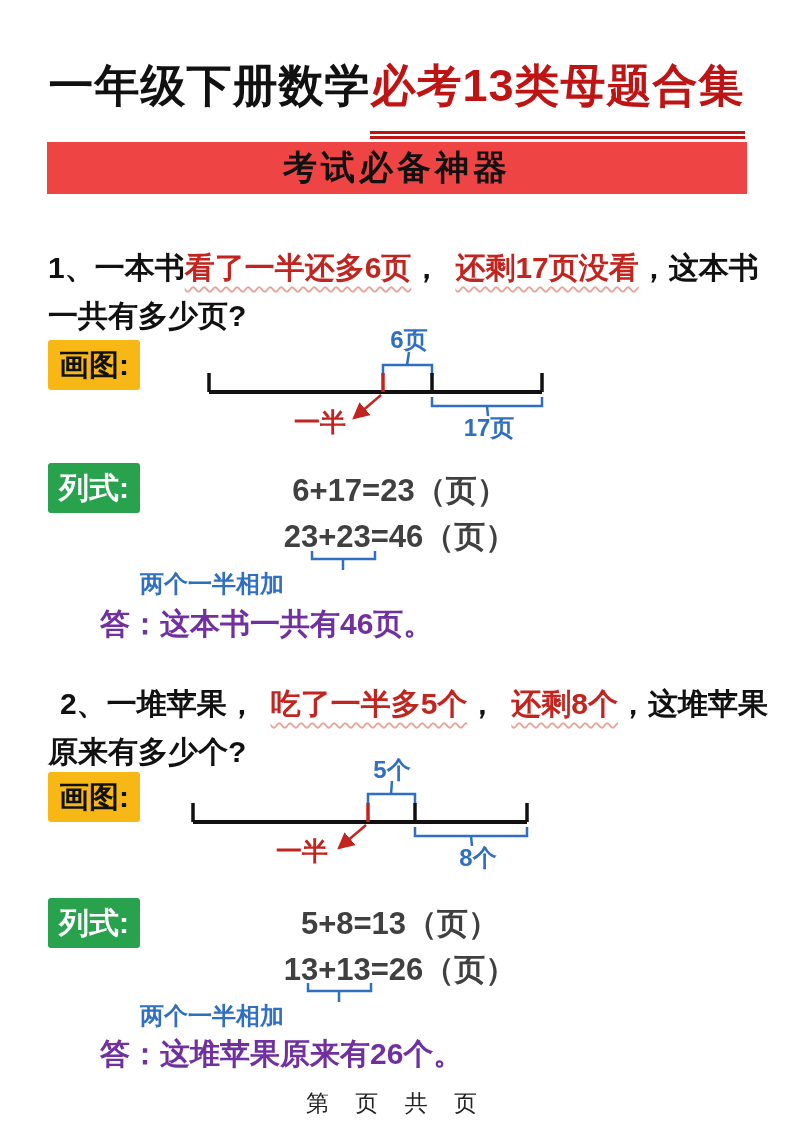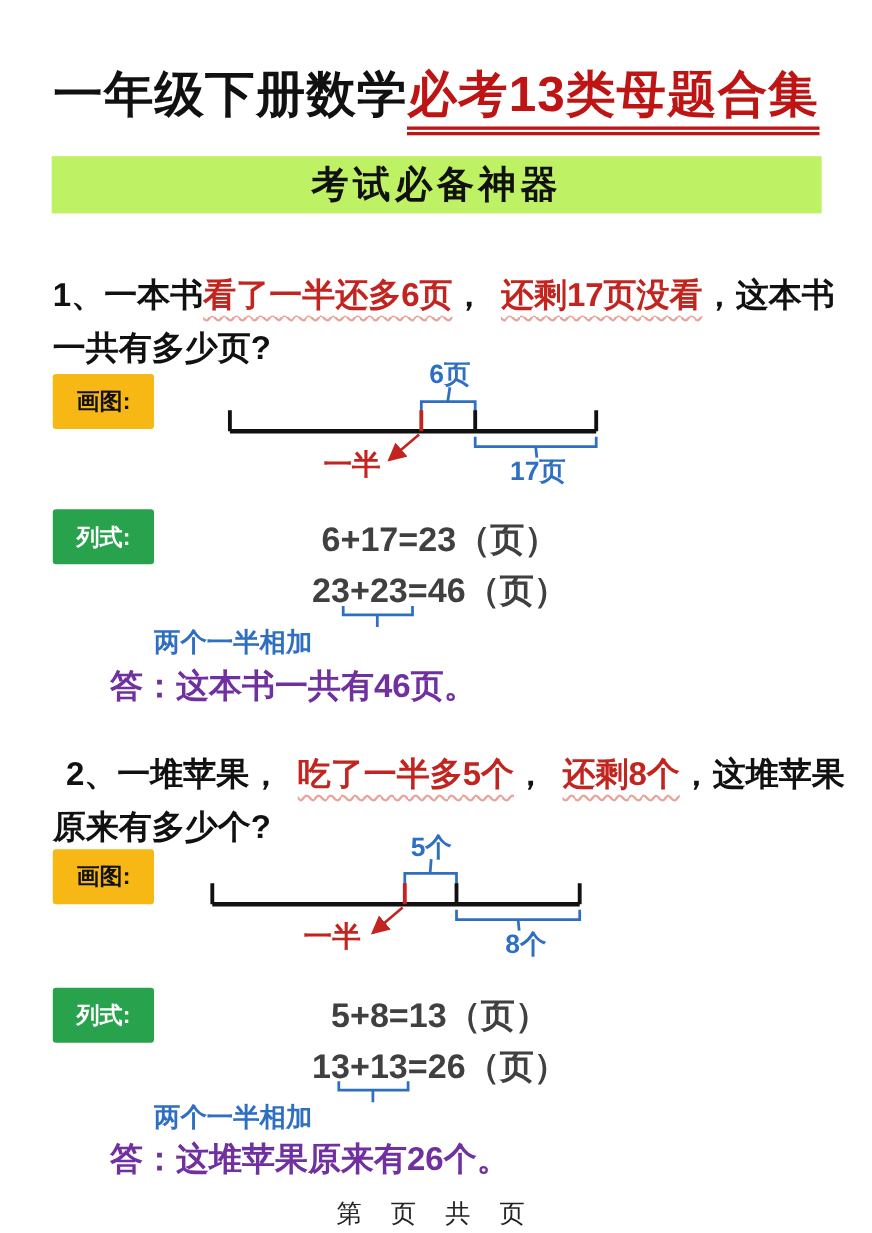--- a/index.html
+++ b/index.html
@@ -5,40 +5,40 @@
   html,body{margin:0;padding:0;background:#ffffff;}
   #page{
     position:relative;width:793px;height:1121px;background:#ffffff;
     font-family:"Liberation Sans",sans-serif;overflow:hidden;
   }
   .abs{position:absolute;}
 
   
   .title{top:56px;left:0;width:793px;text-align:center;font-size:45px;font-weight:bold;letter-spacing:1px;white-space:nowrap;}
   .t-black{color:#111111;}
-  .t-red{color:#be1414;border-bottom:8px double #be1414;padding-bottom:4px;}
+  .t-red{color:#be1414;border-bottom:8px double #be1414;padding-bottom:20px;}
 
   
-  .banner{top:142px;left:47px;width:700px;height:52px;background:#bef264;
+  .banner{top:142px;left:47px;width:700px;height:52px;background:#ef4444;
     display:flex;align-items:center;justify-content:center;
     font-size:34px;font-weight:bold;color:#111111;letter-spacing:4px;}
 
   
   .pill{top:198px;left:240px;width:326px;height:40px;background:#a8b3e0;border-radius:8px;
     display:flex;align-items:center;justify-content:center;
     font-size:27px;font-weight:bold;color:#111111;letter-spacing:2px;}
 
   
   .pline{left:48px;width:720px;font-size:30px;font-weight:bold;color:#111111;white-space:nowrap;}
   .red-hl{color:#c2251f;text-decoration:underline wavy #e8a49b 2px;text-underline-offset:8px;}
   .gap-l{margin-left:14px;}
 
   
   .tag{width:92px;height:50px;display:flex;align-items:center;justify-content:center;
-    font-size:21px;font-weight:bold;border-radius:3px;}
+    font-size:30px;font-weight:bold;border-radius:3px;}
   .tag-yellow{background:#f7b714;color:#111111;}
   .tag-green{background:#28a24c;color:#ffffff;}
 
   
   .eq{left:140px;width:520px;text-align:center;font-size:31px;font-weight:bold;color:#404040;white-space:nowrap;}
   .note{left:140px;width:412px;font-size:24px;font-weight:bold;color:#2f6fc1;white-space:nowrap;}
   .ans{left:100px;width:600px;font-size:30px;font-weight:bold;color:#7030a0;white-space:nowrap;}
 
   .footer{top:1088px;left:0;width:793px;text-align:center;font-size:23px;color:#222222;letter-spacing:10px;}
 

